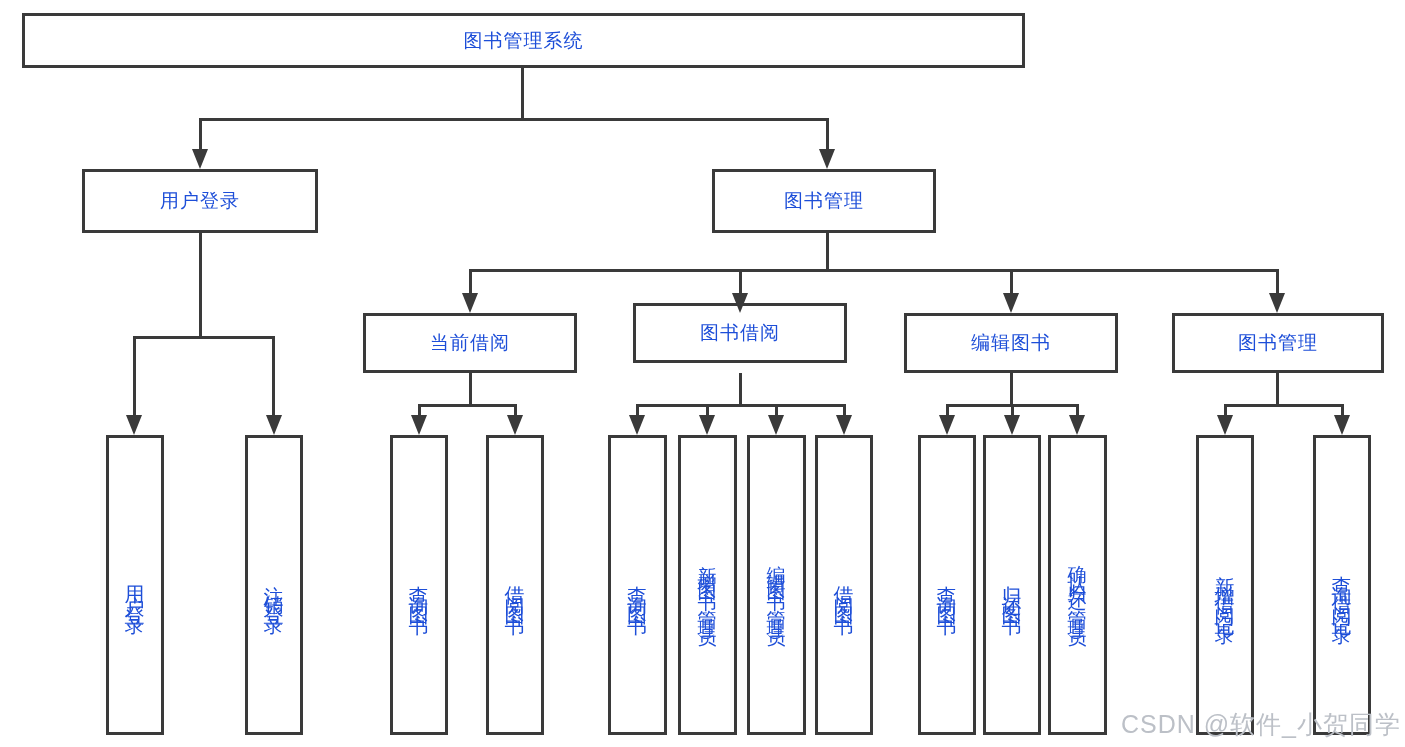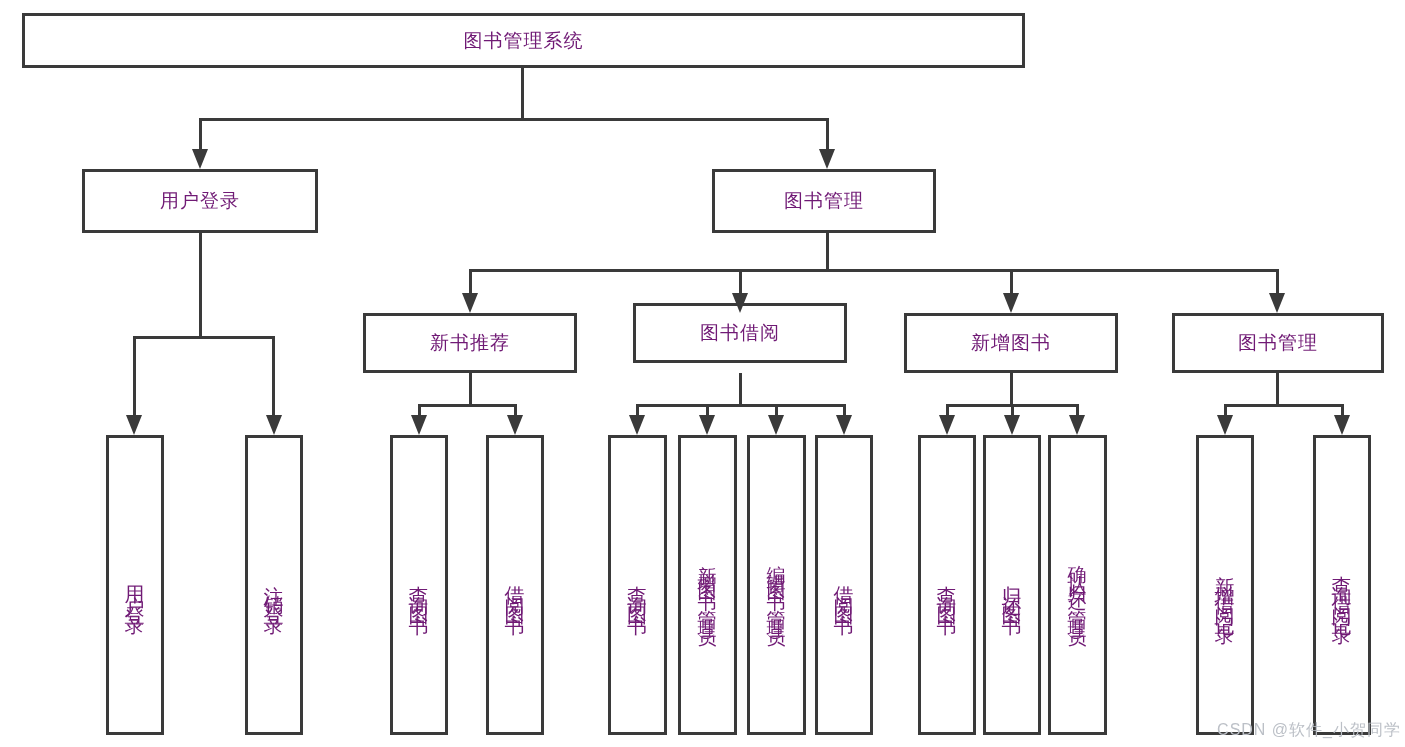--- a/index.html
+++ b/index.html
@@ -15,21 +15,21 @@
   .node{
     position:absolute;
     box-sizing:border-box;
     border:3px solid #3a3a3a;
     background:#ffffff;
     display:flex;
     align-items:center;
     justify-content:center;
     font-size:19px;
     letter-spacing:1px;
-    color:#701a75;
+    color:#1d4ed8;
   }
   .vnode{
     font-size:20px;
   }
   .vnode .vtext{
     writing-mode:vertical-rl;
     text-orientation:mixed;
     line-height:1;
     letter-spacing:10px;
     padding-top:10px; 
@@ -40,21 +40,21 @@
   .arrow{
     position:absolute;width:0;height:0;
     border-left:8px solid transparent;
     border-right:8px solid transparent;
     border-top:20px solid #3a3a3a;
   }
   
   .watermark{
     position:absolute;
     right:4px;bottom:6px;
-    font-size:16px;
+    font-size:25px;
     letter-spacing:1px;
     color:#bcc0c7;
     z-index:5;
   }
 </style>
 </head>
 <body>
 
 <div id="canvas">
 
@@ -63,27 +63,27 @@
   </div>
 
   <div class="node" style="left:82px;top:169px;width:236px;height:64px;">
     <span>用户登录</span>
   </div>
   <div class="node" style="left:712px;top:169px;width:224px;height:64px;">
     <span>图书管理</span>
   </div>
 
   <div class="node" style="left:363px;top:313px;width:214px;height:60px;">
-    <span>新书推荐</span>
+    <span>当前借阅</span>
   </div>
   <div class="node" style="left:633px;top:303px;width:214px;height:60px;">
     <span>图书借阅</span>
   </div>
   <div class="node" style="left:904px;top:313px;width:214px;height:60px;">
-    <span>新增图书</span>
+    <span>编辑图书</span>
   </div>
   <div class="node" style="left:1172px;top:313px;width:212px;height:60px;">
     <span>图书管理</span>
   </div>
 
   <div class="node vnode" style="left:106px;top:435px;width:58px;height:300px;">
     <span class="vtext">用户登录</span>
   </div>
   <div class="node vnode" style="left:245px;top:435px;width:58px;height:300px;">
     <span class="vtext">注销登录</span>

